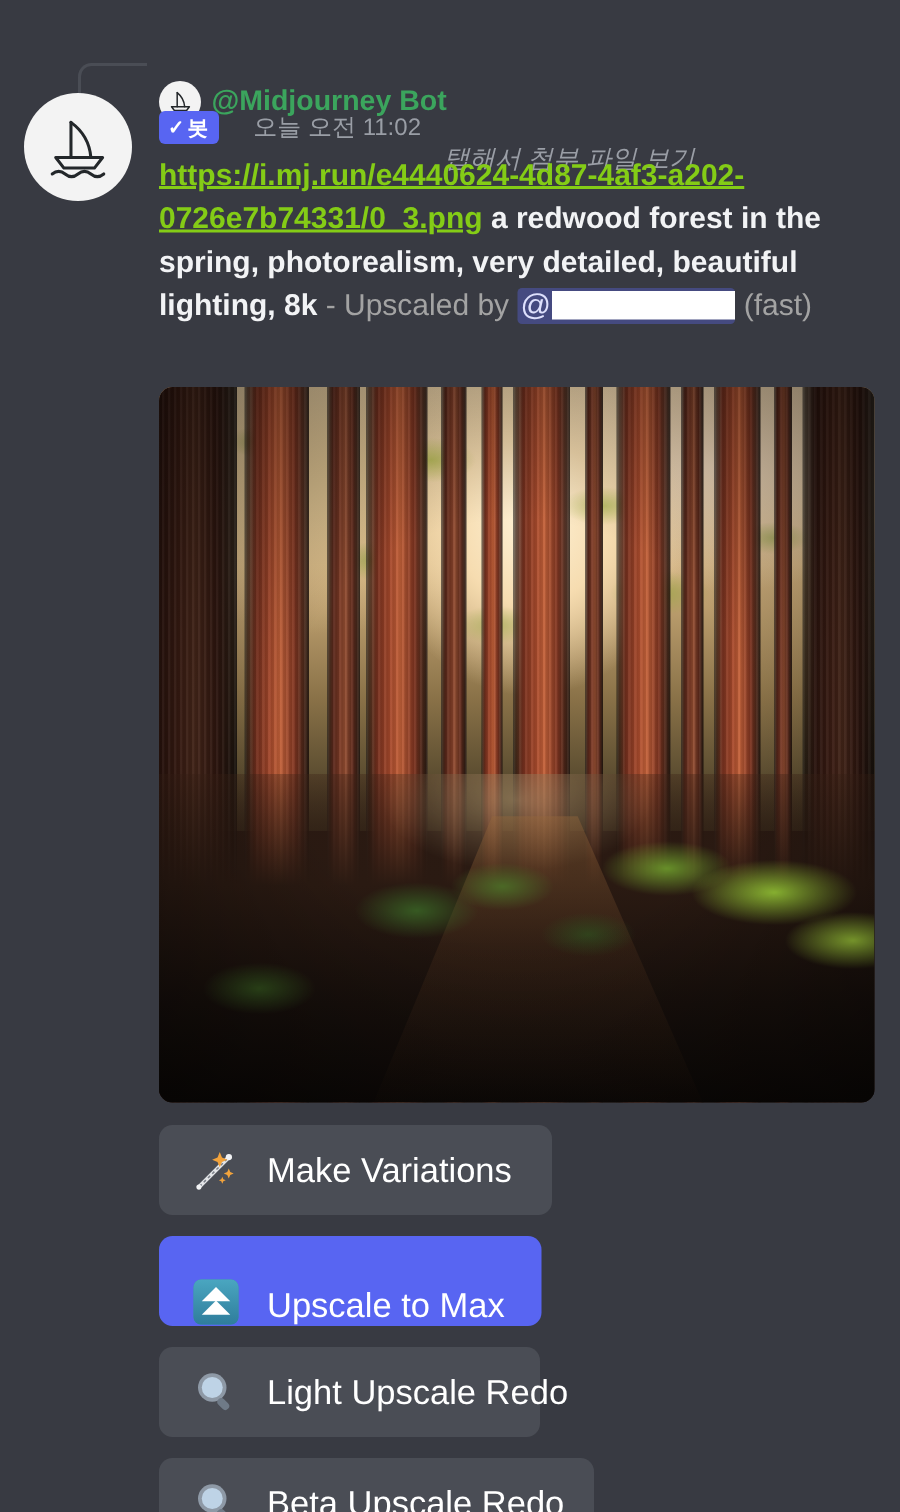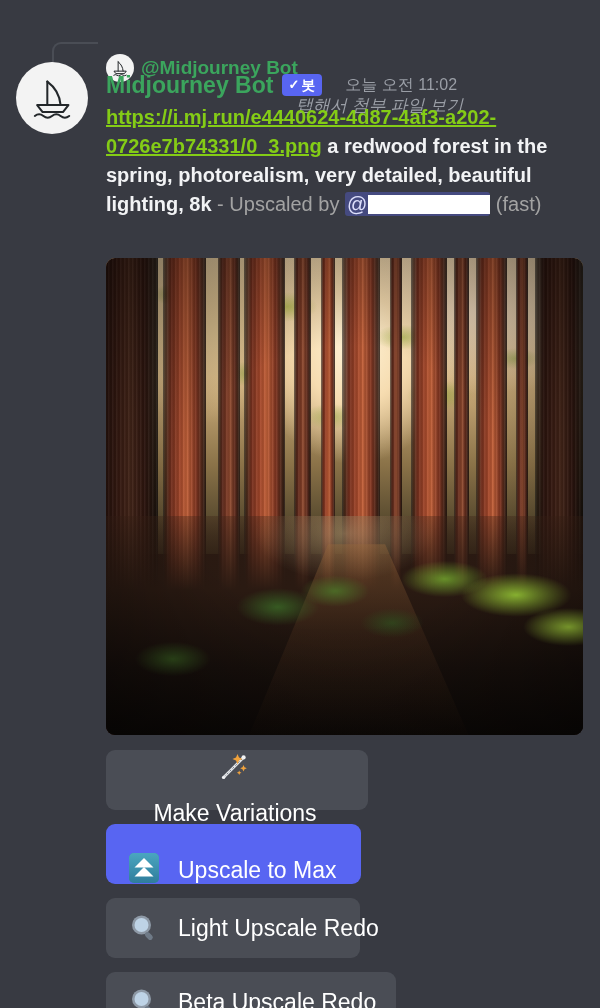--- a/index.html
+++ b/index.html
@@ -220,21 +220,21 @@
     font-size:23px;
     color:#ffffff;
     white-space:nowrap;
   }
   .btn-icon {
     width:32px; height:32px;
     flex:0 0 32px;
     display:flex; align-items:center; justify-content:center;
   }
   .btn-icon svg { width:32px; height:32px; display:block; }
-  #btn0 { top:750px; width:262px;flex-direction:column; }
+  #btn0 { top:750px; width:262px; }
   #btn1 { top:824px; width:255px; }
   #btn2 { top:898px; width:254px; }
   #btn3 { top:972px; width:290px; }
 </style>
 </head>
 <body>
 
 <div class="screen">
 
   <div class="reply-bar">
@@ -258,21 +258,20 @@
       <g fill="none" stroke="#23272a" stroke-width="2.6" stroke-linecap="round" stroke-linejoin="round">
         <path d="M26 11 L26 41"></path>
         <path d="M26 11 C37 19 42 29 43 41"></path>
         <path d="M13 41 L53 41 L46 50 L20 50 Z"></path>
         <path d="M10 55 q5.5 -4.5 11 0 t11 0 t11 0 t11 0"></path>
       </g>
     </svg>
   </div>
 
   <div class="msg-header">
-    <span class="author">Midjourney Bot</span>
     <span class="bot-tag">
       <span class="bot-check">✓</span>
       <span>봇</span>
     </span>
     <span class="timestamp">오늘 오전 11:02</span>
   </div>
 
   <div class="msg-body"><a class="link" href="#">https://i.mj.run/e4440624-4d87-4af3-a202-0726e7b74331/0_3.png</a> <span class="prompt">a redwood forest in the spring, photorealism, very detailed, beautiful lighting, 8k</span><span class="suffix"> - Upscaled by </span><span class="mention"><span>@</span><span class="mention-redact"></span></span><span class="suffix"> (fast)</span></div>
 
   <div class="attachment">

